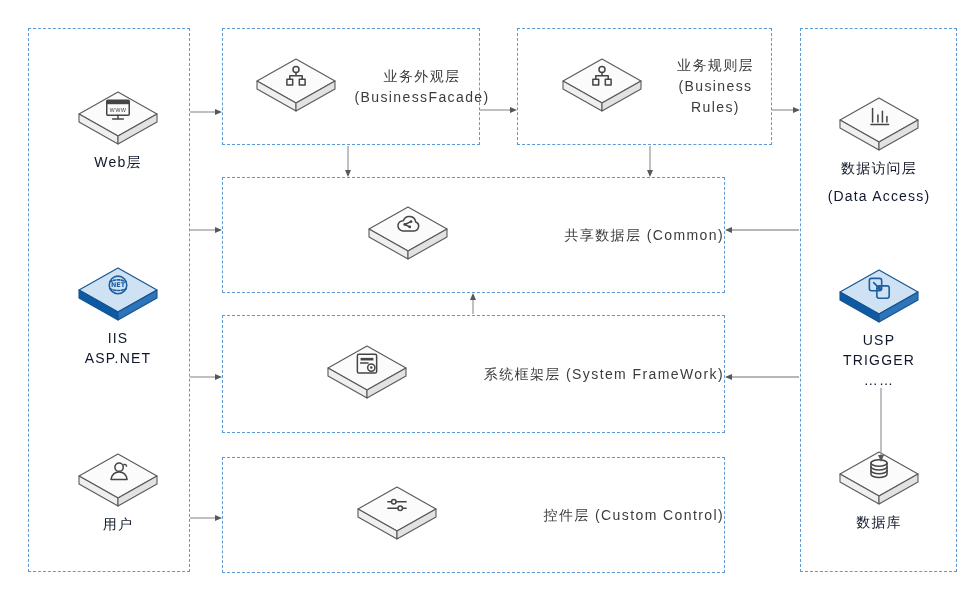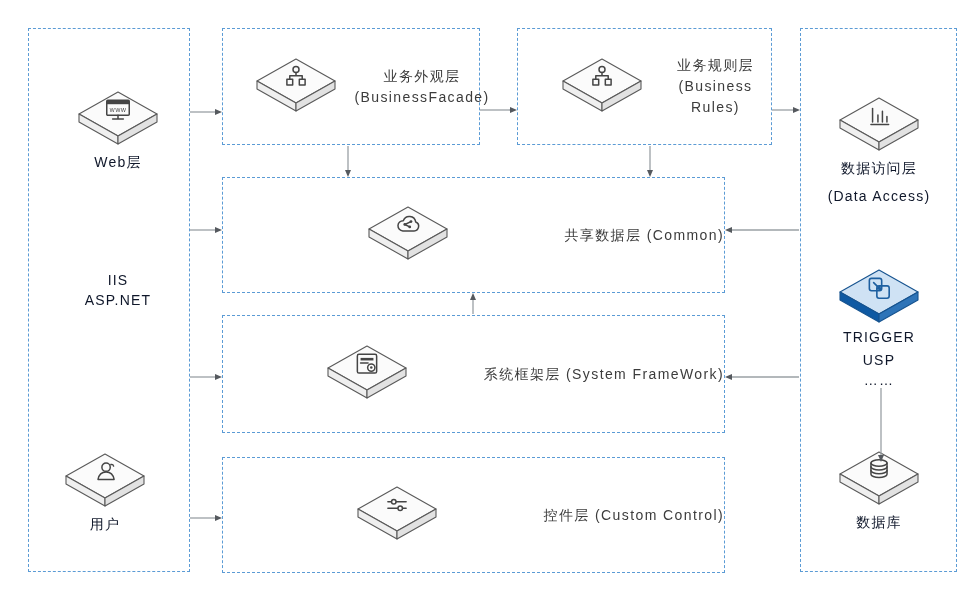--- a/index.html
+++ b/index.html
@@ -49,25 +49,36 @@
           <rect class="g-stroke" x="3.5" y="5" width="21" height="14" rx="1"></rect>
           <rect x="3.5" y="5" width="21" height="3.6" fill="#454545" stroke="none"></rect>
           <text x="14" y="15.5" text-anchor="middle" font-size="5" letter-spacing="0.4" fill="#454545" font-family="'DejaVu Sans',sans-serif">WWW</text>
           <path class="g-stroke" d="M14,19 V22 M9,22.5 H19"></path>
         </svg>
       </div>
       <div class="node-label">Web层</div>
     </div>
 
     <div class="node" style="left:19px;top:238px;">
+      <div class="tile-wrap">
+        <svg class="tile tile-blue" viewBox="0 0 80 58">
+            <use href="#iso-tile"></use>
+          </svg>
+        <svg class="glyph" viewBox="0 0 28 28">
+          <circle class="b-stroke" cx="14" cy="13" r="8.2"></circle>
+          <path class="b-stroke" d="M6.5,10 q7.5,-3.5 15,0" stroke-dasharray="2,1.6"></path>
+          <path class="b-stroke" d="M6.5,16.5 q7.5,3.5 15,0" stroke-dasharray="2,1.6"></path>
+          <text x="14" y="15.3" text-anchor="middle" font-size="6" font-weight="bold" fill="#1d5fa0" font-family="'DejaVu Sans',sans-serif">NET</text>
+        </svg>
+      </div>
       <div class="node-label">IIS</div>
       <div class="node-label" style="margin-top:0;text-align:center;">ASP.NET</div>
     </div>
 
-    <div class="node" style="left:6px;top:424px;">
+    <div class="node" style="left:19px;top:424px;">
       <div class="tile-wrap">
         <svg class="tile tile-gray" viewBox="0 0 80 58">
             <use href="#iso-tile"></use>
           </svg>
         <svg class="glyph" viewBox="0 0 28 28">
           <circle class="g-stroke" cx="15" cy="9.5" r="3.9"></circle>
           <path class="g-stroke" d="M7.5,21 q1.2,-7 7.5,-7 q6.3,0 7.5,7 Z"></path>
           <path class="g-stroke" d="M19.5,7 q2,-0.5 2.5,1.5"></path>
         </svg>
       </div>
@@ -179,22 +190,22 @@
       <div class="tile-wrap">
         <svg class="tile tile-blue" viewBox="0 0 80 58">
             <use href="#iso-tile"></use>
           </svg>
         <svg class="glyph" viewBox="0 0 28 28">
           <rect class="b-stroke" x="5" y="5" width="11.5" height="11.5" rx="2" fill="#d9e8f7"></rect>
           <rect class="b-stroke" x="12" y="12" width="11.5" height="11.5" rx="2" fill="#d9e8f7"></rect>
           <path class="b-stroke" d="M9,9 L15.3,15.3 M15.3,15.3 L12.3,14.7 M15.3,15.3 L14.7,12.3"></path>
         </svg>
       </div>
+      <div class="node-label">USP</div>
       <div class="node-label" style="margin-top:0;">TRIGGER</div>
-      <div class="node-label">USP</div>
       <div class="node-label" style="margin-top:0;">……</div>
     </div>
 
     <div class="node" style="left:8px;top:422px;">
       <div class="tile-wrap">
         <svg class="tile tile-gray" viewBox="0 0 80 58">
             <use href="#iso-tile"></use>
           </svg>
         <svg class="glyph" viewBox="0 0 28 28">
           <ellipse class="g-stroke" cx="14" cy="7.5" rx="7.5" ry="3"></ellipse>

